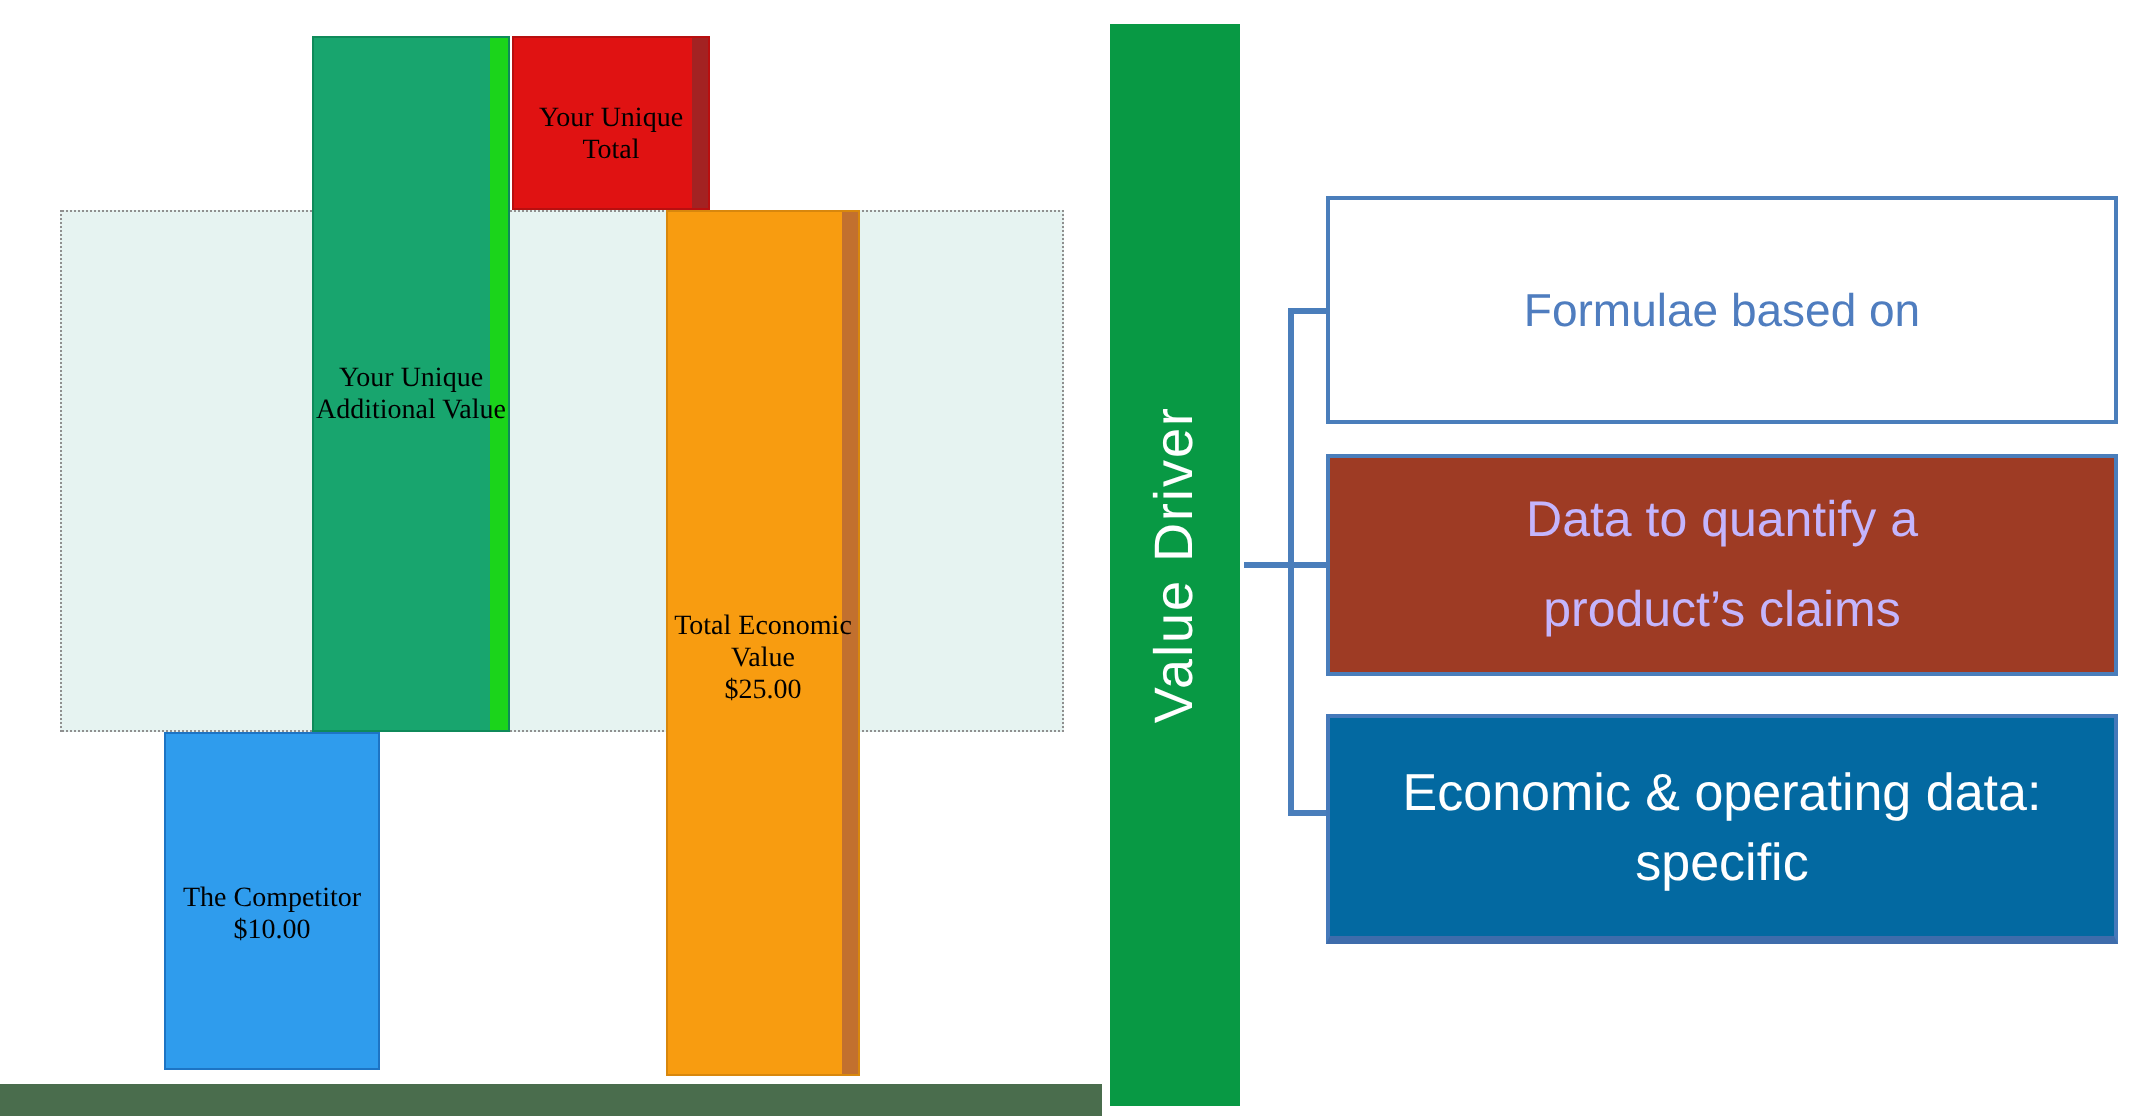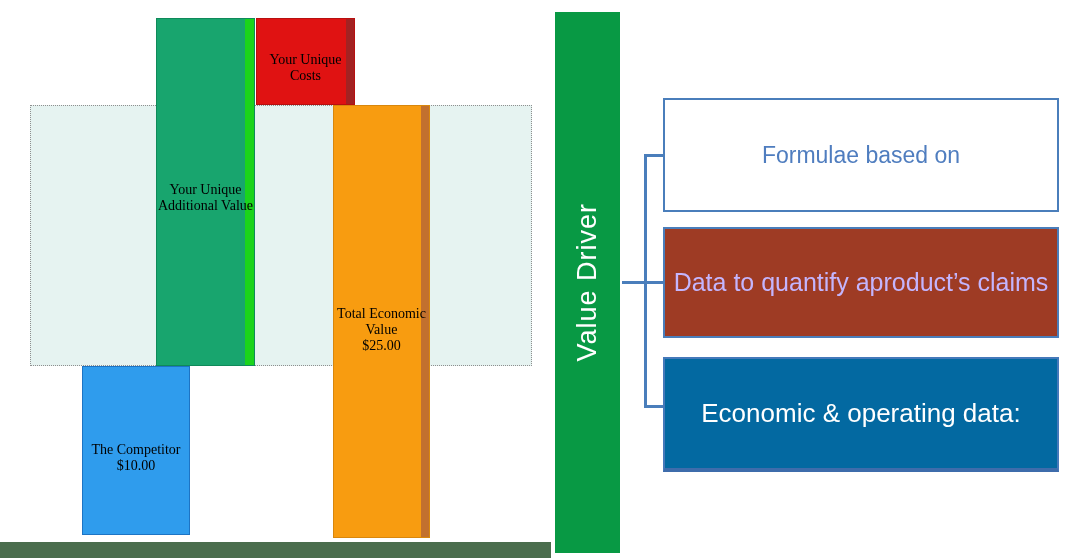--- a/index.html
+++ b/index.html
@@ -51,21 +51,21 @@
   }
   
   .conn { position:absolute; background:#4a7ebb; }
   .conn-mid  { left:622px; top:281px; width:41px; height:3px; }
   .conn-vert { left:644px; top:154px; width:3px;  height:254px; }
   .conn-top  { left:647px; top:154px; width:16px; height:3px; }
   .conn-bot  { left:647px; top:405px; width:16px; height:3px; }
   
   .panel {
     position:absolute; left:663px; width:396px; text-align:center;
-    display:flex; flex-direction:row; align-items:center; justify-content:center;
+    display:flex; flex-direction:column; align-items:center; justify-content:center;
   }
   .panel-formulae {
     top:98px; height:114px; background:#ffffff; border:2px solid #4a7ebb;
   }
   .panel-formulae span { color:#4f7dbf; font-size:23px; line-height:32px; }
   .panel-data {
     top:227px; height:111px; background:#9e3b24; border:2px solid #4a7ebb;
   }
   .panel-data span { color:#c4b5fd; font-size:25px; line-height:45px; }
   .panel-econ {
@@ -81,21 +81,21 @@
 
   <div class="band"></div>
 
   <div class="bar bar-green">
     <span>Your Unique</span>
     <span>Additional Value</span>
   </div>
 
   <div class="bar bar-red">
     <span>Your Unique</span>
-    <span>Costs</span>
+    <span>Total</span>
   </div>
 
   <div class="bar bar-orange">
     <span>Total Economic</span>
     <span>Value</span>
     <span>$25.00</span>
   </div>
 
   <div class="bar bar-blue">
     <span>The Competitor</span>
@@ -117,15 +117,16 @@
     <span>Formulae based on</span>
   </div>
 
   <div class="panel panel-data">
     <span>Data to quantify a</span>
     <span>product’s claims</span>
   </div>
 
   <div class="panel panel-econ">
     <span>Economic &amp; operating data:</span>
+    <span>specific</span>
   </div>
 
 </div>
 
 </body></html>

